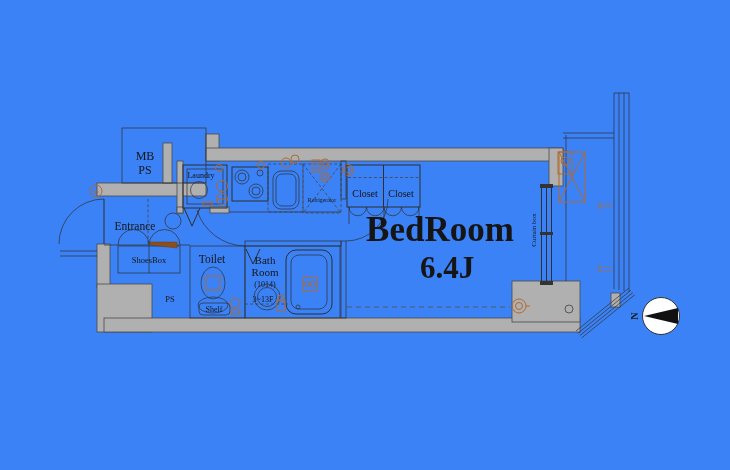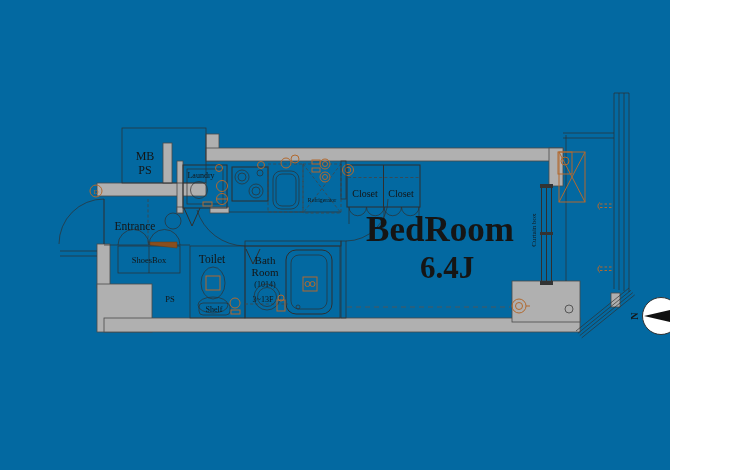--- a/index.html
+++ b/index.html
@@ -1,16 +1,16 @@
 <!DOCTYPE html>
 <html><head>
 <meta charset="utf-8">
 <style>
   html,body{margin:0;padding:0;background:#fff;}
-  .canvas{position:relative;width:670px;height:470px;background:#0369a1;overflow:hidden;
+  .canvas{position:relative;width:730px;height:470px;background:#3b82f6;overflow:hidden;
           font-family:"Liberation Serif", serif;text-decoration:underline;}
   svg text{fill:#151515;font-family:"Liberation Serif", serif;}
   .wall{fill:#b0b0b0;stroke:#4a4a4a;stroke-width:0.8;}
   .ln{stroke:#2f2f2f;stroke-width:1;fill:none;}
   .thin{stroke:#2f2f2f;stroke-width:0.7;fill:none;}
   .dash{stroke:#444;stroke-width:0.8;fill:none;stroke-dasharray:3,2.2;}
   .org{stroke:#b2692e;stroke-width:1;fill:none;}
   .orgf{fill:#8a4f1f;stroke:#6e3c12;stroke-width:0.5;}
 </style>
 </head>

